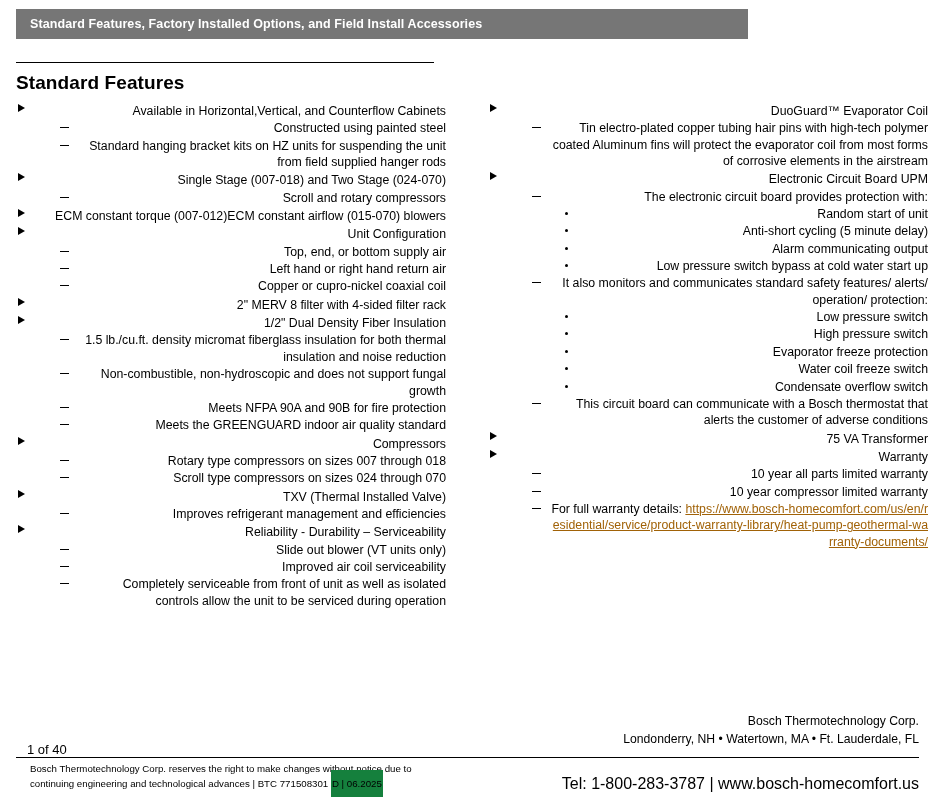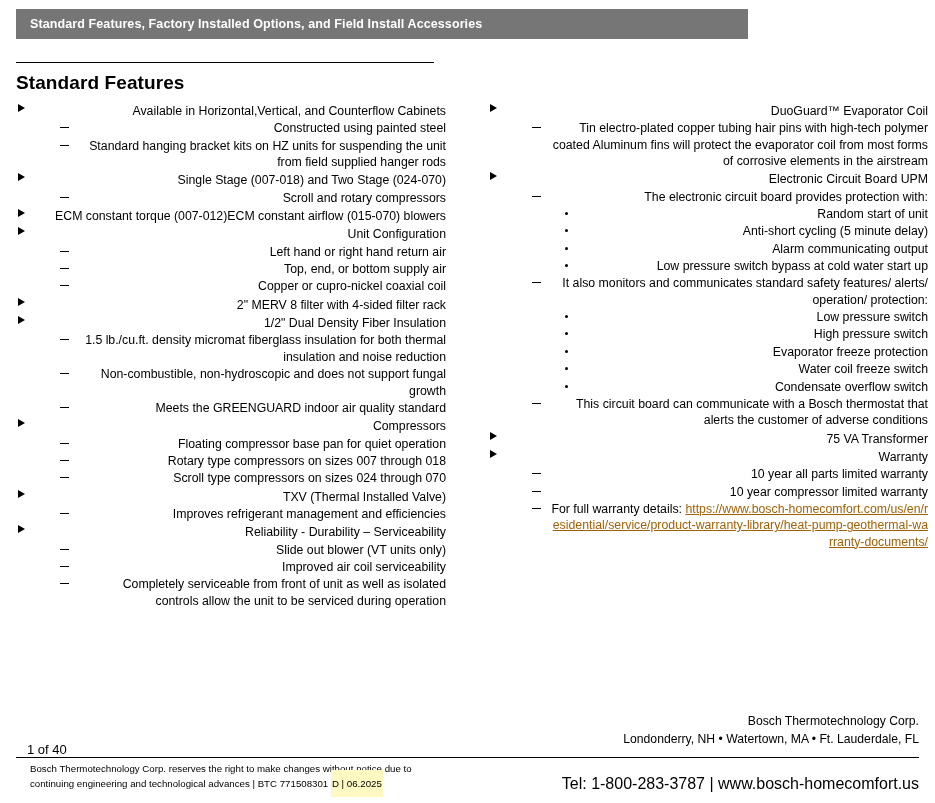--- a/index.html
+++ b/index.html
@@ -150,21 +150,21 @@
   }
   .footer-left {
     position: absolute;
     left: 30px;
     top: 762px;
     width: 420px;
     font-size: 9.7px;
     line-height: 1.5;
   }
   .hl {
-    background: #fef9c3;
+    background: #15803d;
     padding: 8px 1px;
   }
   .footer-right {
     position: absolute;
     right: 16px;
     top: 775px;
     font-size: 16px;
     text-align: right;
   }
 </style>
@@ -211,28 +211,28 @@
         <li class="l1 group">
           <span class="b1"></span>
           <span class="t1">ECM constant torque (007-012)ECM constant airflow (015-070) blowers</span>
         </li>
         <li class="l1 group">
           <span class="b1"></span>
           <span class="t1">Unit Configuration</span>
           <ul class="lvl2">
             <li class="l2">
               <span class="b2"></span>
+              <span class="t2">Top, end, or bottom supply air</span>
+            </li>
+            <li class="l2">
+              <span class="b2"></span>
               <span class="t2">Left hand or right hand return air</span>
             </li>
             <li class="l2">
               <span class="b2"></span>
-              <span class="t2">Top, end, or bottom supply air</span>
-            </li>
-            <li class="l2">
-              <span class="b2"></span>
               <span class="t2">Copper or cupro-nickel coaxial coil</span>
             </li>
           </ul>
         </li>
         <li class="l1 group">
           <span class="b1"></span>
           <span class="t1">2" MERV 8 filter with 4-sided filter rack</span>
         </li>
         <li class="l1 group">
           <span class="b1"></span>
@@ -241,32 +241,32 @@
             <li class="l2">
               <span class="b2"></span>
               <span class="t2">1.5 lb./cu.ft. density micromat fiberglass insulation for both thermal insulation and noise reduction</span>
             </li>
             <li class="l2">
               <span class="b2"></span>
               <span class="t2">Non-combustible, non-hydroscopic and does not support fungal growth</span>
             </li>
             <li class="l2">
               <span class="b2"></span>
+              <span class="t2">Meets NFPA 90A and 90B for fire protection</span>
+            </li>
+            <li class="l2">
+              <span class="b2"></span>
               <span class="t2">Meets the GREENGUARD indoor air quality standard</span>
             </li>
           </ul>
         </li>
         <li class="l1 group">
           <span class="b1"></span>
           <span class="t1">Compressors</span>
           <ul class="lvl2">
-            <li class="l2">
-              <span class="b2"></span>
-              <span class="t2">Floating compressor base pan for quiet operation</span>
-            </li>
             <li class="l2">
               <span class="b2"></span>
               <span class="t2">Rotary type compressors on sizes 007 through 018</span>
             </li>
             <li class="l2">
               <span class="b2"></span>
               <span class="t2">Scroll type compressors on sizes 024 through 070</span>
             </li>
           </ul>
         </li>

